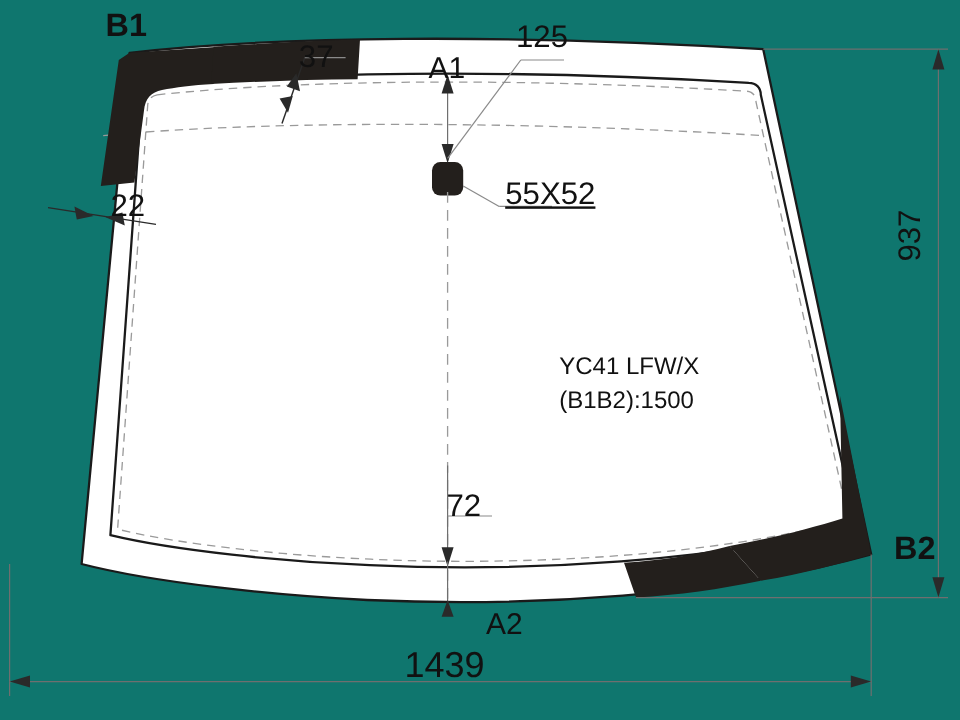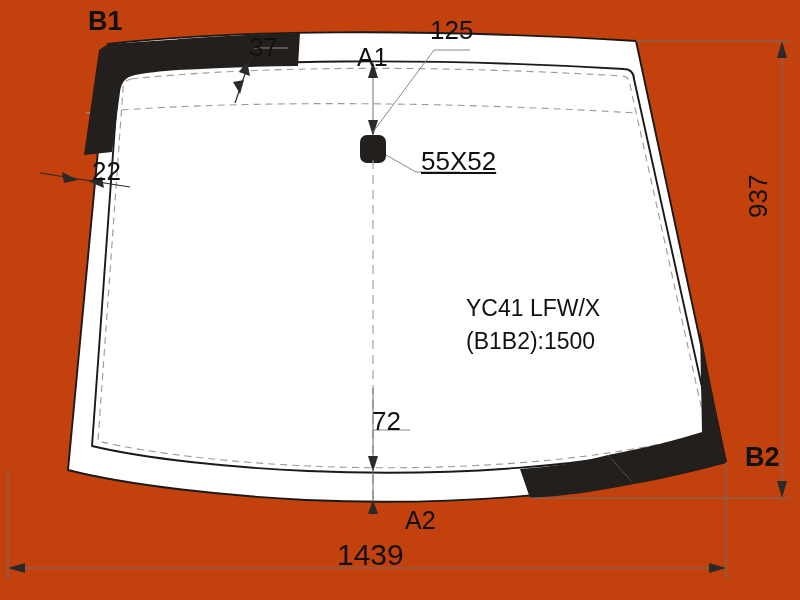--- a/index.html
+++ b/index.html
@@ -8,21 +8,21 @@
     padding: 0;
     background: #ffffff;
   }
   body {
     font-family: "Liberation Sans", sans-serif;
   }
   #canvas {
     position: relative;
     width: 800px;
     height: 600px;
-    background: #c2410c;
+    background: #0f766e;
     overflow: hidden;
   }
   svg.drawing {
     position: absolute;
     top: 0;
     left: 0;
     width: 800px;
     height: 600px;
   }
   .glass-outline {
@@ -97,21 +97,21 @@
   .t-937  {
     left: 745px; top: 218px;
     font-size: 26px;
     transform: rotate(-90deg);
     transform-origin: left top;
   }
   .spec-block {
     position: absolute;
     left: 466px;
     top: 292px;
-    font-size: 23px;
+    font-size: 20px;
     color: #111111;
     line-height: 1.42;
   }
   .spec-block div { white-space: nowrap; }
 
   .watermark {
     position: absolute;
     left: 311px;
     top: 404px;
     font-size: 62px;

